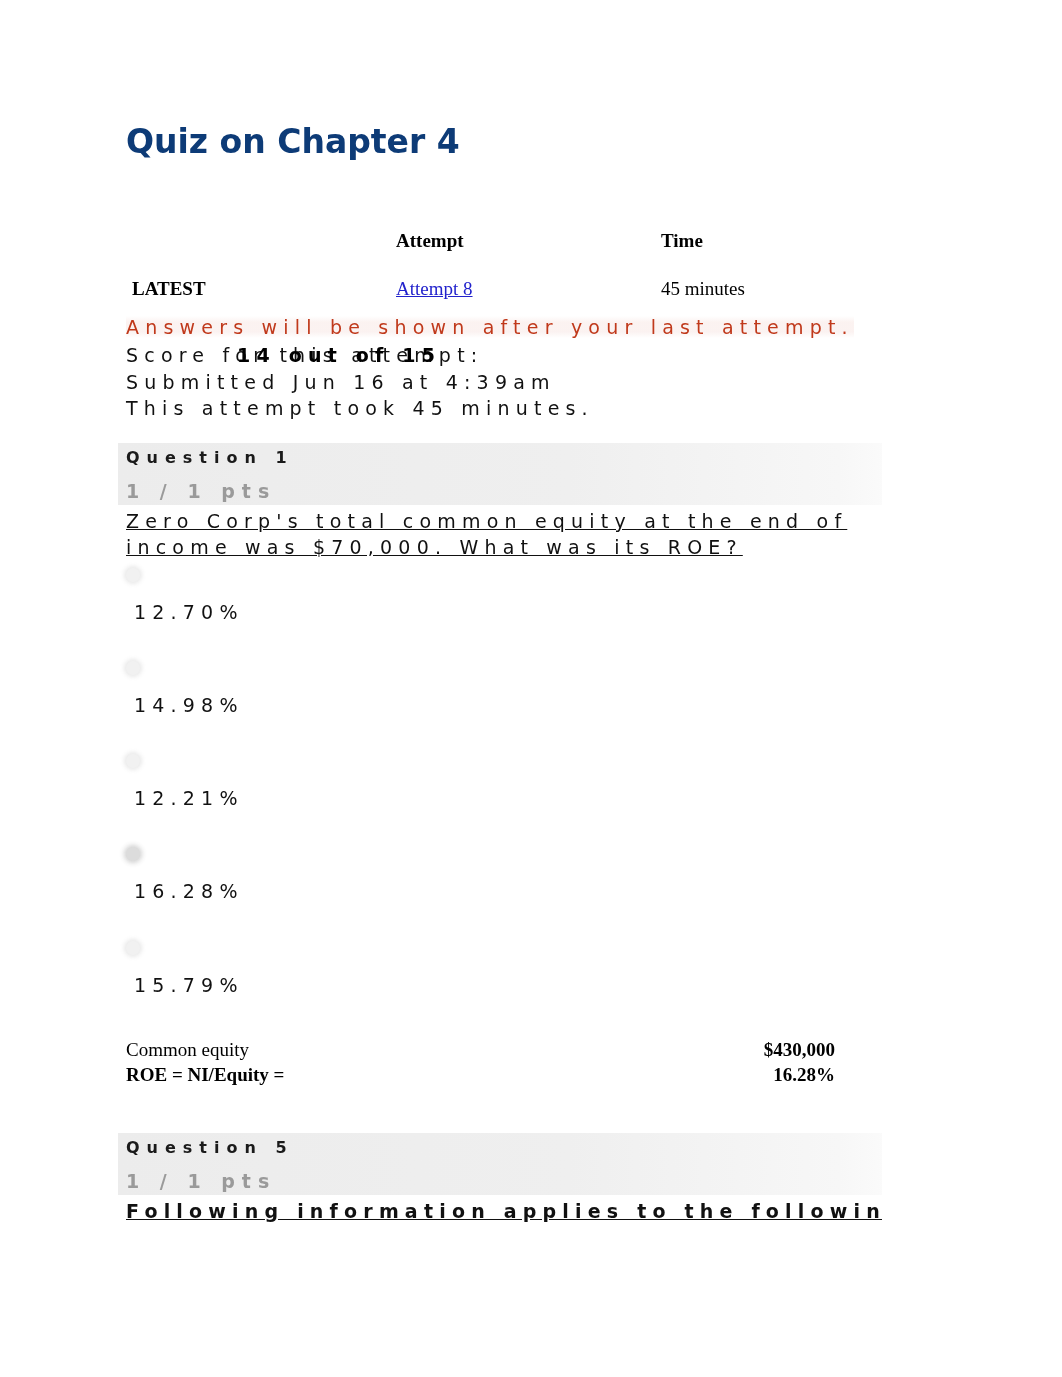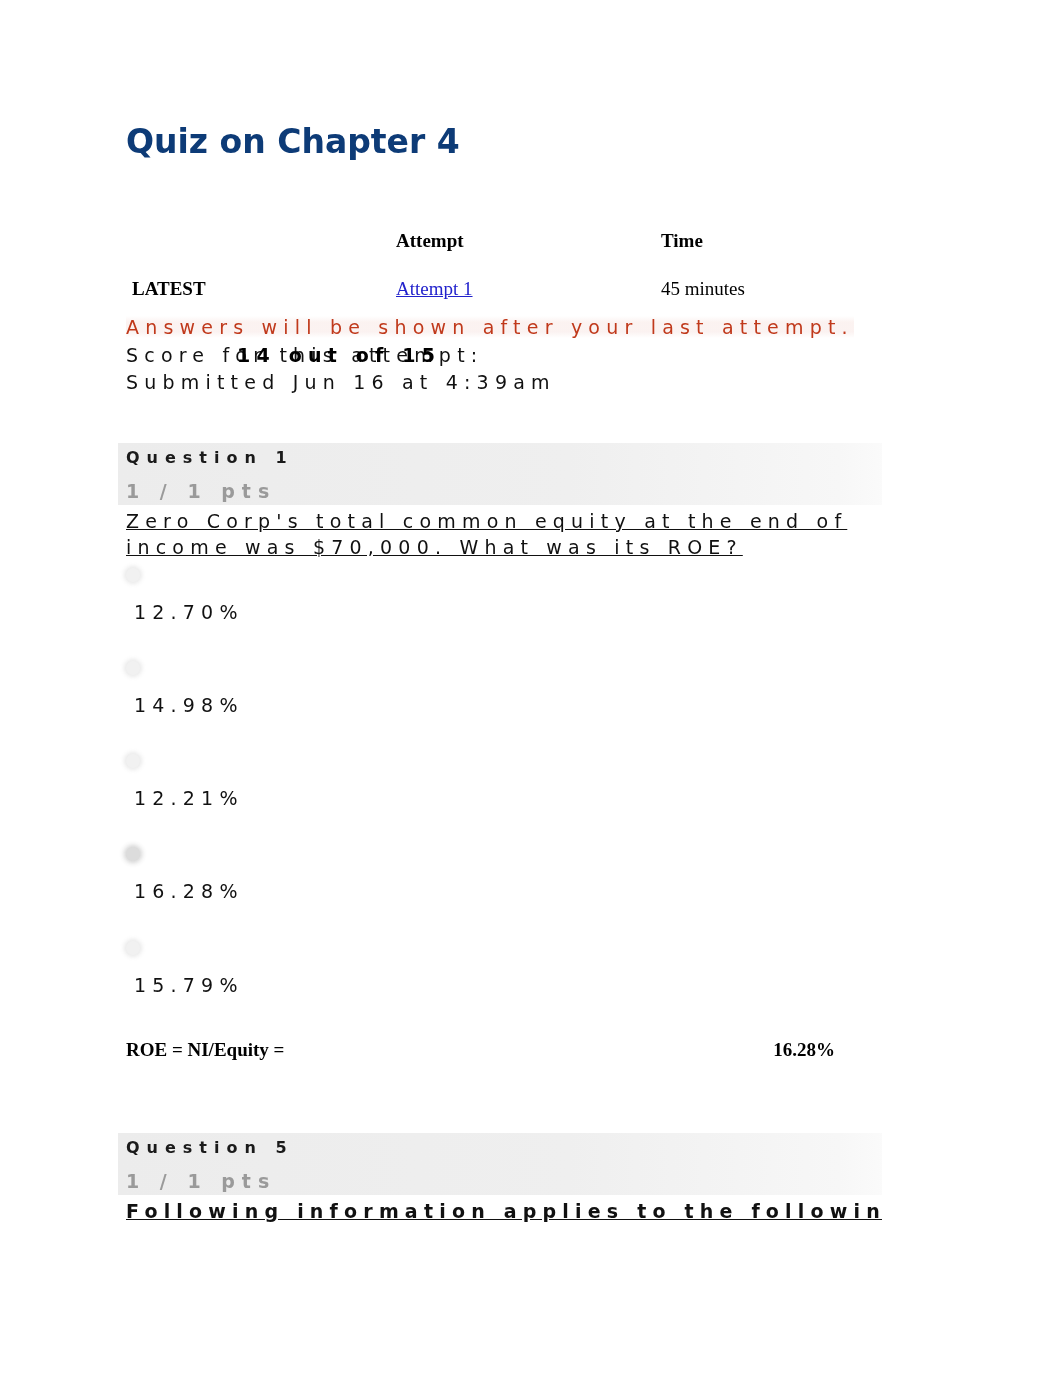--- a/index.html
+++ b/index.html
@@ -210,37 +210,38 @@
         <th class="col-time">Time</th>
         <th class="col-score">Score</th>
       </tr>
     </thead>
     <tbody>
       <tr>
         <td class="col-flag">
           <span class="latest-flag">LATEST</span>
         </td>
         <td class="col-attempt">
-          <a class="attempt-link" href="#">Attempt 1</a>
+          <a class="attempt-link" href="#">Attempt 8</a>
         </td>
         <td class="col-time">45 minutes</td>
         <td class="col-score">14 out of 15</td>
       </tr>
     </tbody>
   </table>
 
   <div class="meta-layer">
     <div class="sp-line notice-line">Answers will be shown after your last attempt.</div>
 
     <div class="sp-line score-line">Score for this attempt:</div>
 
     <div class="sp-line score-line-overlay">14 out of 15</div>
 
     <div class="sp-line submitted-line">Submitted Jun 16 at 4:39am</div>
 
+    <div class="sp-line took-line">This attempt took 45 minutes.</div>
   </div>
 
   <div class="q-block" style="top:0;">
 
     <div class="q-band" style="top:443px; height:62px;"></div>
 
     <div class="q-header" style="top:448px;">Question 1</div>
 
     <div class="q-points" style="top:480px;">1 / 1 pts</div>
 
@@ -268,20 +269,24 @@
       <span class="option-text">16.28%</span>
     </div>
 
     <div class="option" style="top:941px;">
       <span class="option-radio"></span>
       <span class="option-text">15.79%</span>
     </div>
 
     <table class="calc-table" style="top:1038px;">
       <tbody>
+        <tr>
+          <td class="calc-label">Common equity</td>
+          <td class="calc-value calc-bold">$430,000</td>
+        </tr>
         <tr>
           <td class="calc-label calc-bold">ROE = NI/Equity =</td>
           <td class="calc-value calc-bold">16.28%</td>
         </tr>
       </tbody>
     </table>
   </div>
 
   <div class="q-block" style="top:0;">
 

